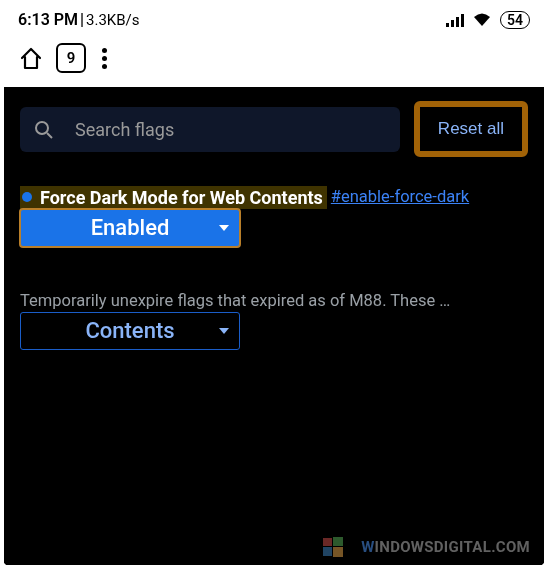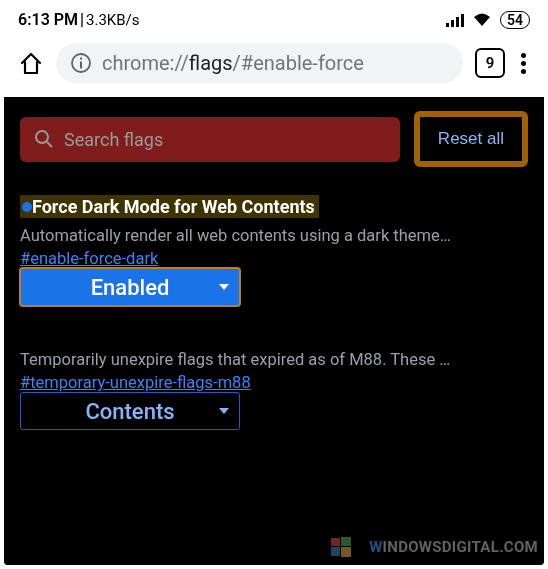--- a/index.html
+++ b/index.html
@@ -12,36 +12,36 @@
   .battery-box { border: 1.5px solid #000; border-radius: 9px; padding: 0 6px; font-size: 14px; font-weight: 600; position: relative; }
   .browbar { display: flex; align-items: center; gap: 12px; padding: 10px 14px 14px; }
   .omnibox { flex: 1; display: flex; align-items: center; gap: 10px; background: #f1f3f4; border-radius: 22px; padding: 8px 14px; min-width: 0; }
   .omnibox .url-text { color: #70757a; font-size: 20px; font-weight: 400; white-space: nowrap; overflow: hidden; }
   .omnibox .url-text .bold { color: #202124; font-weight: 400; }
   .tabcount { width: 30px; height: 30px; border: 2.5px solid #000; border-radius: 6px; display: flex; align-items: center; justify-content: center; font-size: 15px; font-weight: 600; }
   .dots { display: flex; flex-direction: column; gap: 3px; padding: 4px; }
   .dots span { width: 5px; height: 5px; background: #000; border-radius: 50%; }
   .content { flex: 1; background: #000; color: #e8eaed; padding: 14px 0 0; overflow: hidden; }
   .toolbar { display: flex; align-items: center; gap: 14px; padding: 0 16px 10px; }
-  .searchbox { flex: 1; display: flex; align-items: flex-start; gap: 10px; background: #7f1d1d; border-radius: 6px; padding: 12px 14px; color: #9a9a9a; font-size: 18px; }
+  .searchbox { flex: 1; display: flex; align-items: flex-end; gap: 21px; background: #0f172a; border-radius: 6px; padding: 12px 14px; color: #9a9a9a; font-size: 18px; }
   .resetbtn { border: 6px solid #a16207; color: #8ab4f8; background: transparent; border-radius: 6px; padding: 12px 18px; font-size: 17px; font-weight: 500; }
   .flag-block { padding: 18px 16px 8px; }
-  .flag-title-row { display: inline-flex; align-items: center; padding: 1px 4px 1px 2px; }
+  .flag-title-row { display: inline-flex; align-items: center; gap: 8px; padding: 1px 4px 1px 2px; }
   .flag-title-row.hl { background: #3f3300; }
   .dot-blue { width: 10px; height: 10px; border-radius: 50%; background: #1a73e8; flex: none; }
   .flag-title { font-size: 18px; font-weight: 700; color: #fff; }
   .flag-desc { color: #9aa0a6; font-size: 16.5px; margin-top: 6px; line-height: 1.4; white-space: nowrap; overflow: hidden; text-overflow: ellipsis; }
   .flag-anchor { display: inline-block; color: #3b82f6; font-size: 16.5px; text-decoration: underline; margin-top: 2px; }
   .dropdown { position: relative; width: 220px; height: 38px; border-radius: 3px; display: flex; align-items: center; justify-content: center; font-size: 22px; font-weight: 500; cursor: pointer; }
   .dropdown.enabled { background: #1a73e8; color: #fff; border: 1px solid #b97f2a; box-shadow: 0 0 0 1px #b97f2a; }
   .dropdown.default { background: #000; color: #8ab4f8; border: 1px solid #1a5dc8; }
   .dropdown .tri { position: absolute; right: 10px; top: 50%; transform: translateY(-50%); width: 0; height: 0; border-left: 5px solid transparent; border-right: 5px solid transparent; }
   .dropdown.enabled .tri { border-top: 6px solid #fff; }
   .dropdown.default .tri { border-top: 6px solid #8ab4f8; }
-  .watermark { position: absolute; right: 6px; bottom: 8px; display: flex; align-items: center; gap: 18px; opacity: 0.7; font-size: 15px; font-weight: 700; letter-spacing: 0.3px; }
+  .watermark { position: absolute; right: 14px; bottom: 8px; display: flex; align-items: center; gap: 18px; opacity: 0.7; font-size: 15px; font-weight: 700; letter-spacing: 0.3px; }
   .watermark .wd-w { color: #3a6fb7; }
   .watermark .wd-rest { color: #8a8a8a; }
   svg { display: block; }
 </style>
 </head>
 <body>
 
 <div class="frame">
   <div class="inner">
 
@@ -70,32 +70,20 @@
         </span>
       </div>
     </div>
 
     <div class="browbar">
       <span>
         <svg width="26" height="26">
             <path d="M4 13 L13 4 L22 13 M7 12 V23 H19 V12" stroke="#000" stroke-width="2.2" fill="none" stroke-linejoin="round" stroke-linecap="round"></path>
           </svg>
       </span>
-      <div class="omnibox">
-        <span>
-          <svg width="22" height="22">
-              <circle cx="11" cy="11" r="9" stroke="#5f6368" stroke-width="1.8" fill="none"></circle>
-              <rect x="10" y="9.5" width="2" height="7" fill="#5f6368"></rect>
-              <rect x="10" y="5.5" width="2" height="2" fill="#5f6368"></rect>
-            </svg>
-        </span>
-        <span class="url-text">
-          <span>chrome://</span><span class="bold" style="color:#202124">flags</span><span>/#enable-force</span>
-        </span>
-      </div>
       <div class="tabcount">
         <span>9</span>
       </div>
       <div class="dots">
         <span></span>
           <span></span>
           <span></span>
       </div>
     </div>
 
@@ -111,31 +99,29 @@
           <span>Search flags</span>
         </div>
         <button class="resetbtn">Reset all</button>
       </div>
 
       <div class="flag-block">
         <div class="flag-title-row hl">
           <span class="dot-blue"></span>
           <span class="flag-title">Force Dark Mode for Web Contents</span>
         </div>
-        <div class="flag-desc">Automatically render all web contents using a dark theme…</div>
         <a class="flag-anchor">#enable-force-dark</a>
         <div class="dropdown enabled">
           <span>Enabled</span>
           <span class="tri"></span>
         </div>
       </div>
 
       <div class="flag-block" style="padding-top:28px;">
         <div class="flag-desc">Temporarily unexpire flags that expired as of M88. These …</div>
-        <a class="flag-anchor">#temporary-unexpire-flags-m88</a>
         <div class="dropdown default">
           <span>Contents</span>
           <span class="tri"></span>
         </div>
       </div>
     </div>
 
     <div class="watermark">
       <span>
         <svg width="20" height="20">

